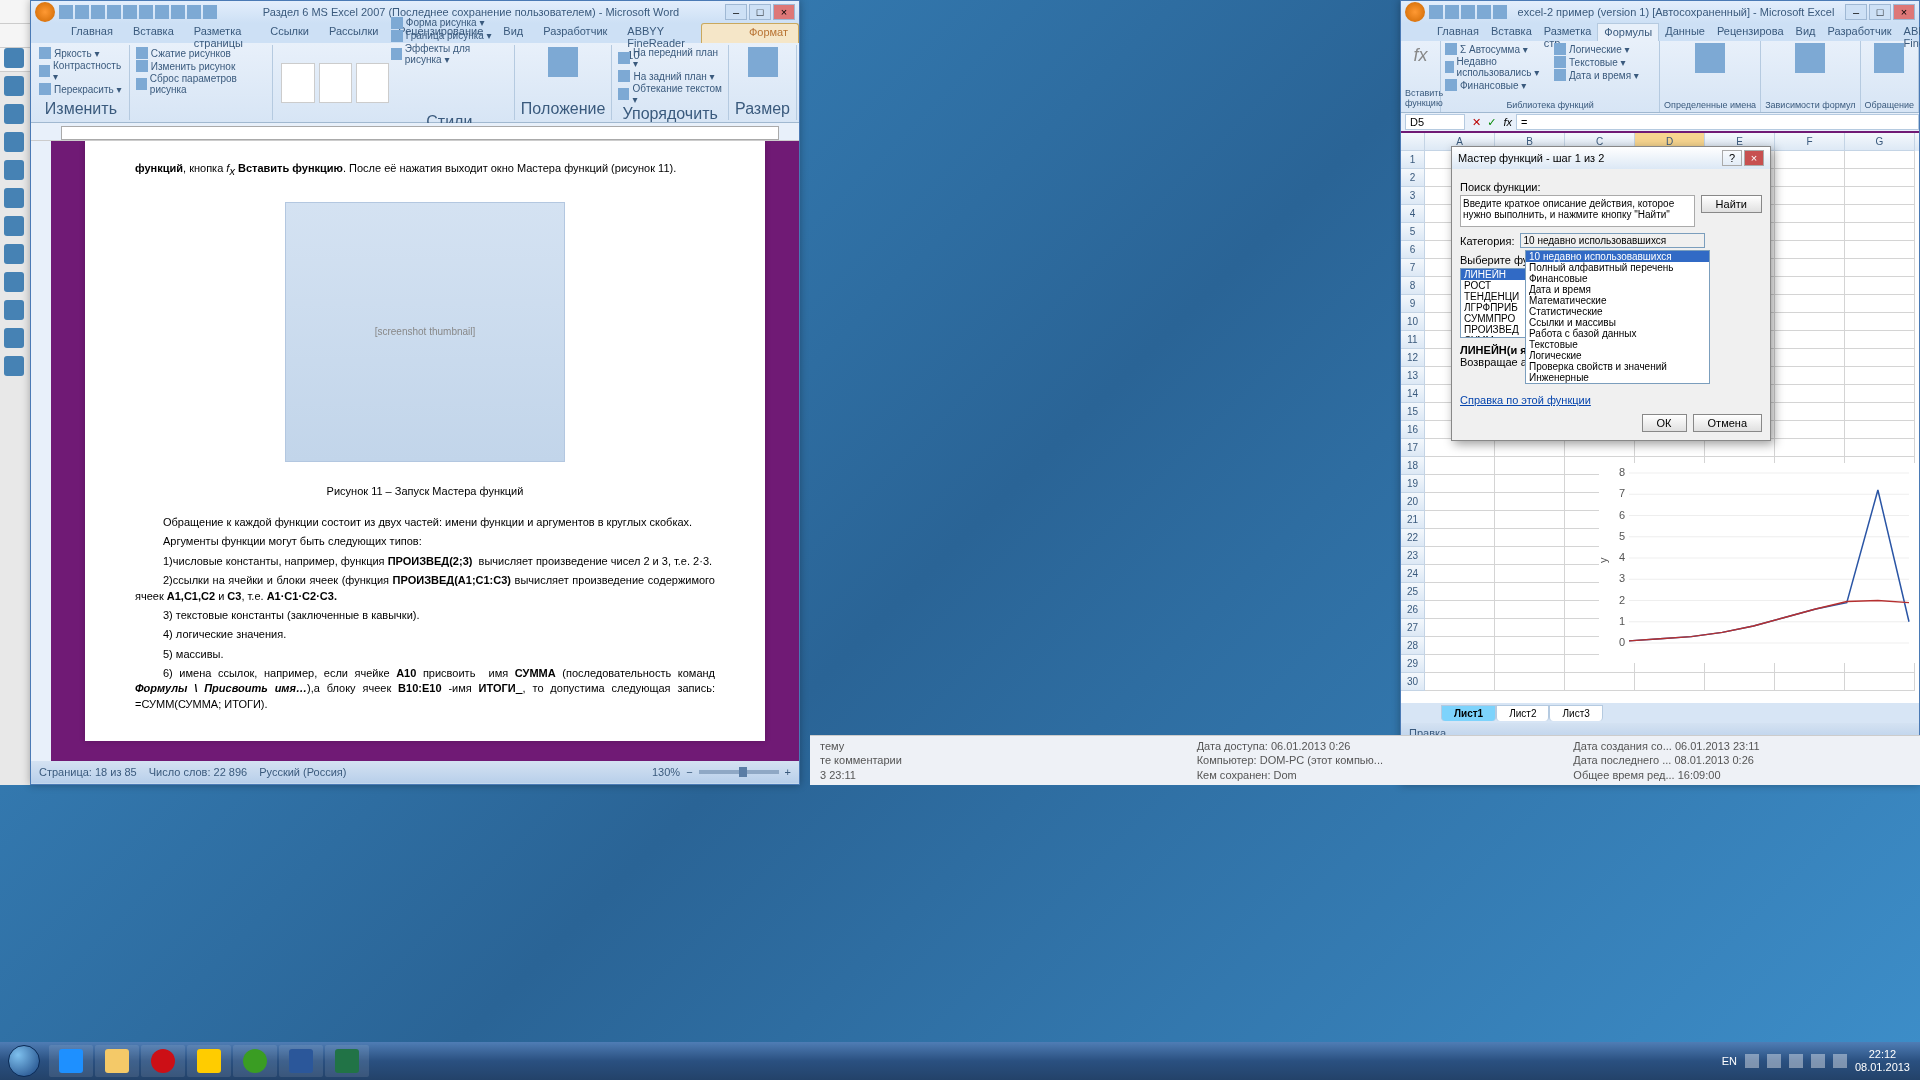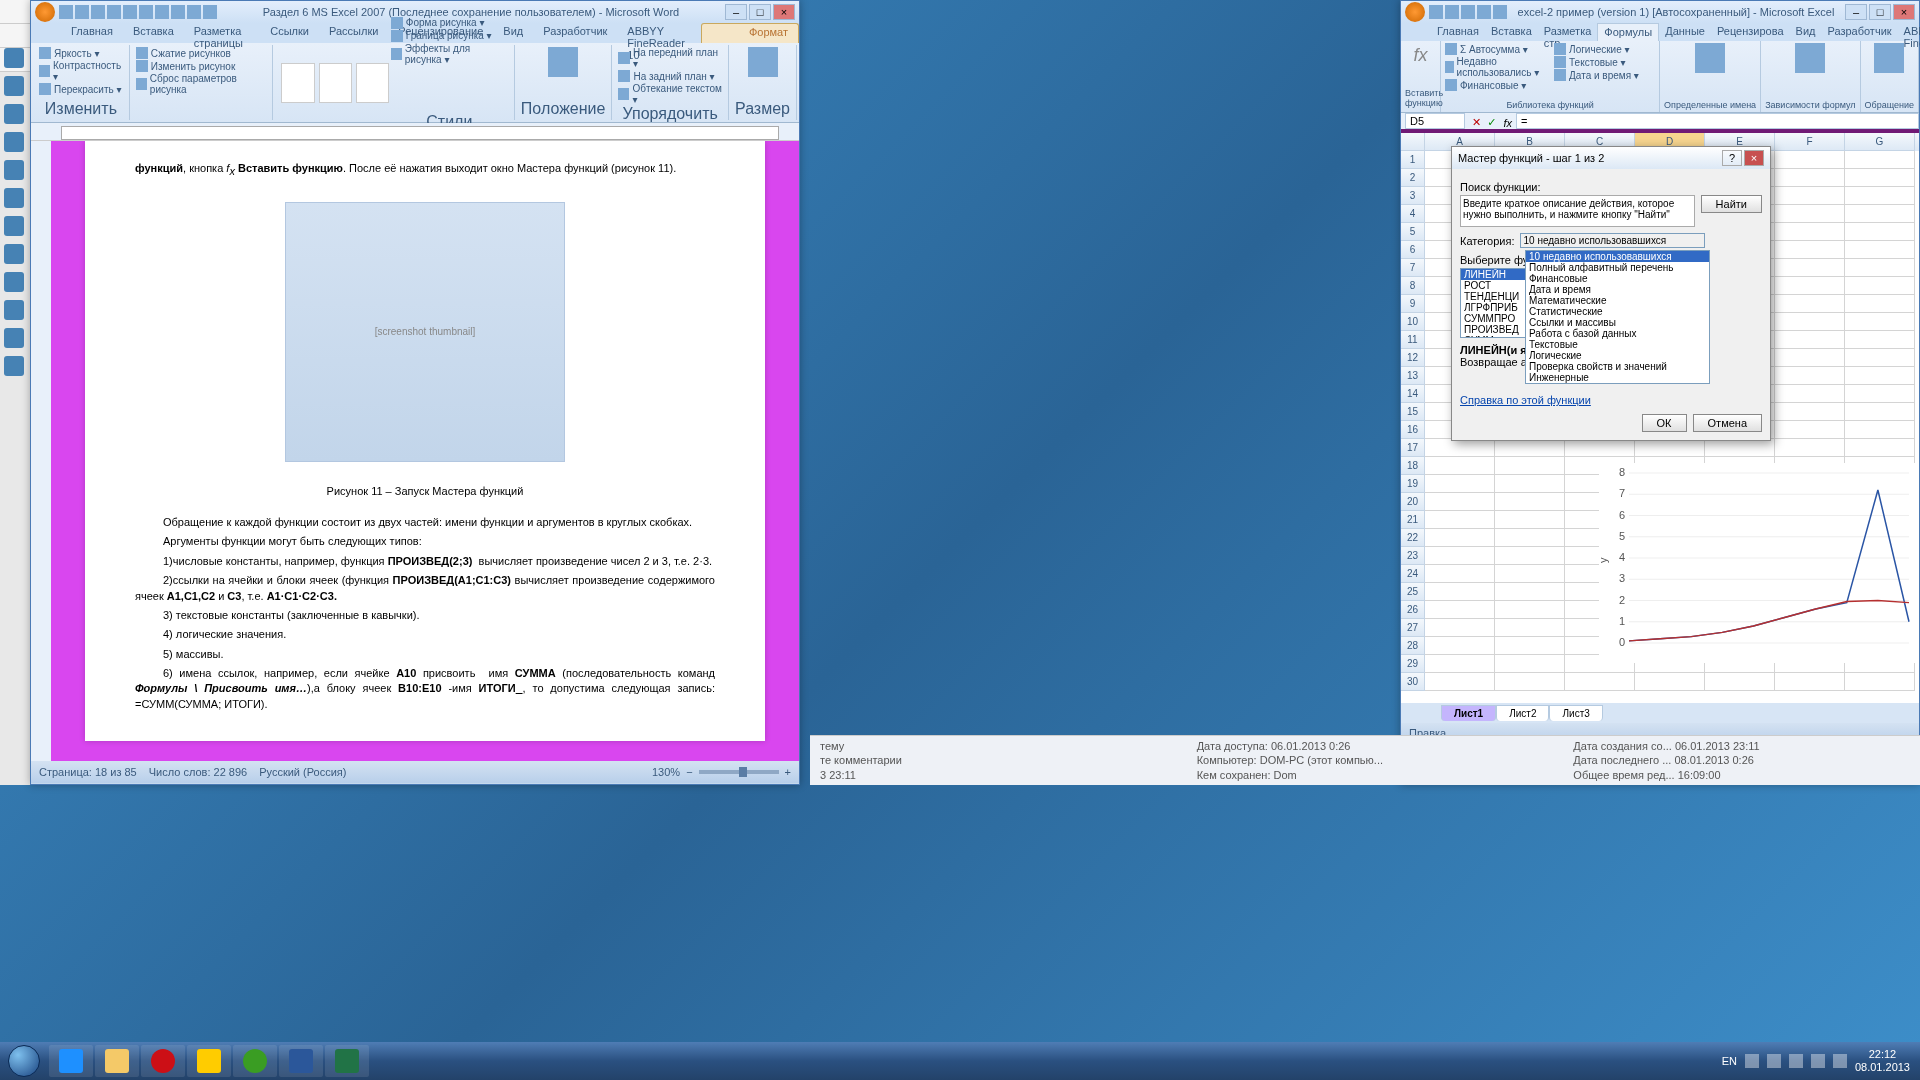--- a/index.html
+++ b/index.html
@@ -29,21 +29,21 @@
 .rgroup .items{flex:1;display:flex;flex-direction:column;gap:1px;}
 .rgroup .items div{font-size:10px;color:#3a5a7d;display:flex;align-items:center;gap:3px;}
 .rgroup .items div::before{content:"";width:12px;height:12px;background:#7da9d4;display:inline-block;}
 .rgroup.styles{flex-direction:row;align-items:center;}
 .rgroup.styles .thumb{width:36px;height:40px;background:#fff;border:1px solid #ccc;margin:2px;}
 .rgroup.big .bigicon{width:30px;height:30px;background:#7da9d4;margin:0 auto 2px;}
 
 .ruler-h{height:18px;background:#e8f0fa;border-bottom:1px solid #ccc;position:relative;}
 .ruler-h::after{content:"";position:absolute;left:30px;right:20px;top:3px;height:12px;background:#fff;border:1px solid #aaa;}
 
-.word-doc{position:relative;height:620px;background:#d946ef;overflow:hidden;display:flex;}
+.word-doc{position:relative;height:620px;background:#701a75;overflow:hidden;display:flex;}
 .ruler-v{width:20px;background:#e8f0fa;}
 .page-area{flex:1;overflow:auto;padding:0 30px;}
 .page{width:680px;background:#fff;margin:0 auto;padding:20px 50px;min-height:600px;box-shadow:0 0 6px rgba(0,0,0,.2);font-family:'Times New Roman',serif;font-size:13px;line-height:1.4;color:#000;}
 .page p{margin-bottom:4px;text-align:justify;}
 .page .img-placeholder{width:280px;height:260px;margin:22px auto;border:1px solid #b3c7e0;background:linear-gradient(#d4e2f2,#c2d5ea);display:flex;align-items:center;justify-content:center;color:#888;font-size:10px;}
 .page .caption{text-align:center;margin:8px 0 16px;}
 .page b{font-weight:bold;}
 .page i{font-style:italic;}
 
 .word-status{height:22px;background:linear-gradient(#d4e2f2,#b8cfea);display:flex;align-items:center;padding:0 8px;font-size:10px;color:#3a5a7d;gap:12px;justify-content:space-between;}
@@ -57,42 +57,42 @@
 .excel-ribbon-tabs{height:18px;background:#cde0f5;display:flex;padding-left:30px;gap:0;font-size:10px;}
 .excel-ribbon-tabs span{padding:2px 6px;color:#3a5a7d;cursor:pointer;}
 .excel-ribbon-tabs span.active{background:#e8f0fa;border:1px solid #b5cae0;border-bottom:none;}
 
 .excel-ribbon{height:72px;background:linear-gradient(#e8f0fa,#d7e5f5);border-bottom:1px solid #a0b8d0;display:flex;}
 .excel-ribbon .rgroup{padding:2px 4px;}
 .excel-ribbon .rgroup .glabel{font-size:9px;}
 .excel-ribbon .fx-big{width:40px;text-align:center;padding:4px;}
 .excel-ribbon .fx-big .fxicon{font-size:18px;font-style:italic;color:#888;}
 
-.formula-bar{height:20px;background:#e8f0fa;display:flex;align-items:flex-end;border-bottom:4px solid #701a75;}
+.formula-bar{height:20px;background:#e8f0fa;display:flex;align-items:center;border-bottom:2px solid #701a75;}
 .formula-bar .namebox{width:60px;border:1px solid #b5cae0;background:#fff;padding:1px 4px;margin:0 4px;}
 .formula-bar .fx{padding:0 4px;font-style:italic;}
 .formula-bar .fval{flex:1;border:1px solid #b5cae0;background:#fff;padding:1px 4px;}
 
 .sheet{position:relative;height:590px;background:#fff;}
 .col-headers{display:flex;height:18px;background:linear-gradient(#f4f8fc,#dce8f5);}
 .col-headers div{border-right:1px solid #c4d4e5;border-bottom:1px solid #c4d4e5;text-align:center;font-size:10px;color:#3a5a7d;line-height:18px;}
 .col-headers .rh{width:24px;}
 .col-headers .ch{width:70px;}
 .col-headers .ch.active{background:#f7d58f;}
 .rows{}
 .grid-row{display:flex;height:18px;}
 .grid-row .rh{width:24px;background:linear-gradient(#f4f8fc,#dce8f5);border-right:1px solid #c4d4e5;border-bottom:1px solid #c4d4e5;text-align:center;font-size:10px;color:#3a5a7d;line-height:18px;}
 .grid-row .cell{width:70px;border-right:1px solid #d4d4d4;border-bottom:1px solid #d4d4d4;}
 
 .chart-area{position:absolute;right:0;bottom:60px;width:320px;height:200px;background:#fff;}
 .chart-area svg{width:100%;height:100%;}
 
 .sheet-tabs{position:absolute;bottom:0;left:0;right:0;height:20px;background:#d7e5f5;display:flex;align-items:center;padding-left:40px;gap:0;}
 .sheet-tabs span{padding:2px 12px;background:#fff;border:1px solid #b5cae0;border-bottom:none;font-size:10px;border-radius:0 0 4px 4px;}
-.sheet-tabs span.active{background:#c4b5fd;font-weight:bold;}
+.sheet-tabs span.active{background:#7dd3fc;font-weight:bold;}
 
 .excel-status{height:20px;background:linear-gradient(#d4e2f2,#b8cfea);display:flex;align-items:center;padding:0 8px;font-size:10px;color:#3a5a7d;}
 
 
 .fn-wizard{position:absolute;left:50px;top:13px;width:320px;background:#f0f0f0;border:1px solid #888;box-shadow:3px 3px 10px rgba(0,0,0,.4);z-index:10;}
 .fn-wizard .dlg-title{height:22px;background:linear-gradient(#fff,#dce8f5);display:flex;align-items:center;padding:0 6px;font-size:11px;}
 .fn-wizard .dlg-title span:first-child{flex:1;}
 .fn-wizard .dlg-title .dlg-btn{width:20px;height:16px;border:1px solid #aaa;text-align:center;margin-left:2px;line-height:14px;}
 .fn-wizard .dlg-title .dlg-btn.close{background:#c75050;color:#fff;}
 .fn-wizard .dlg-body{padding:8px;font-size:11px;}

